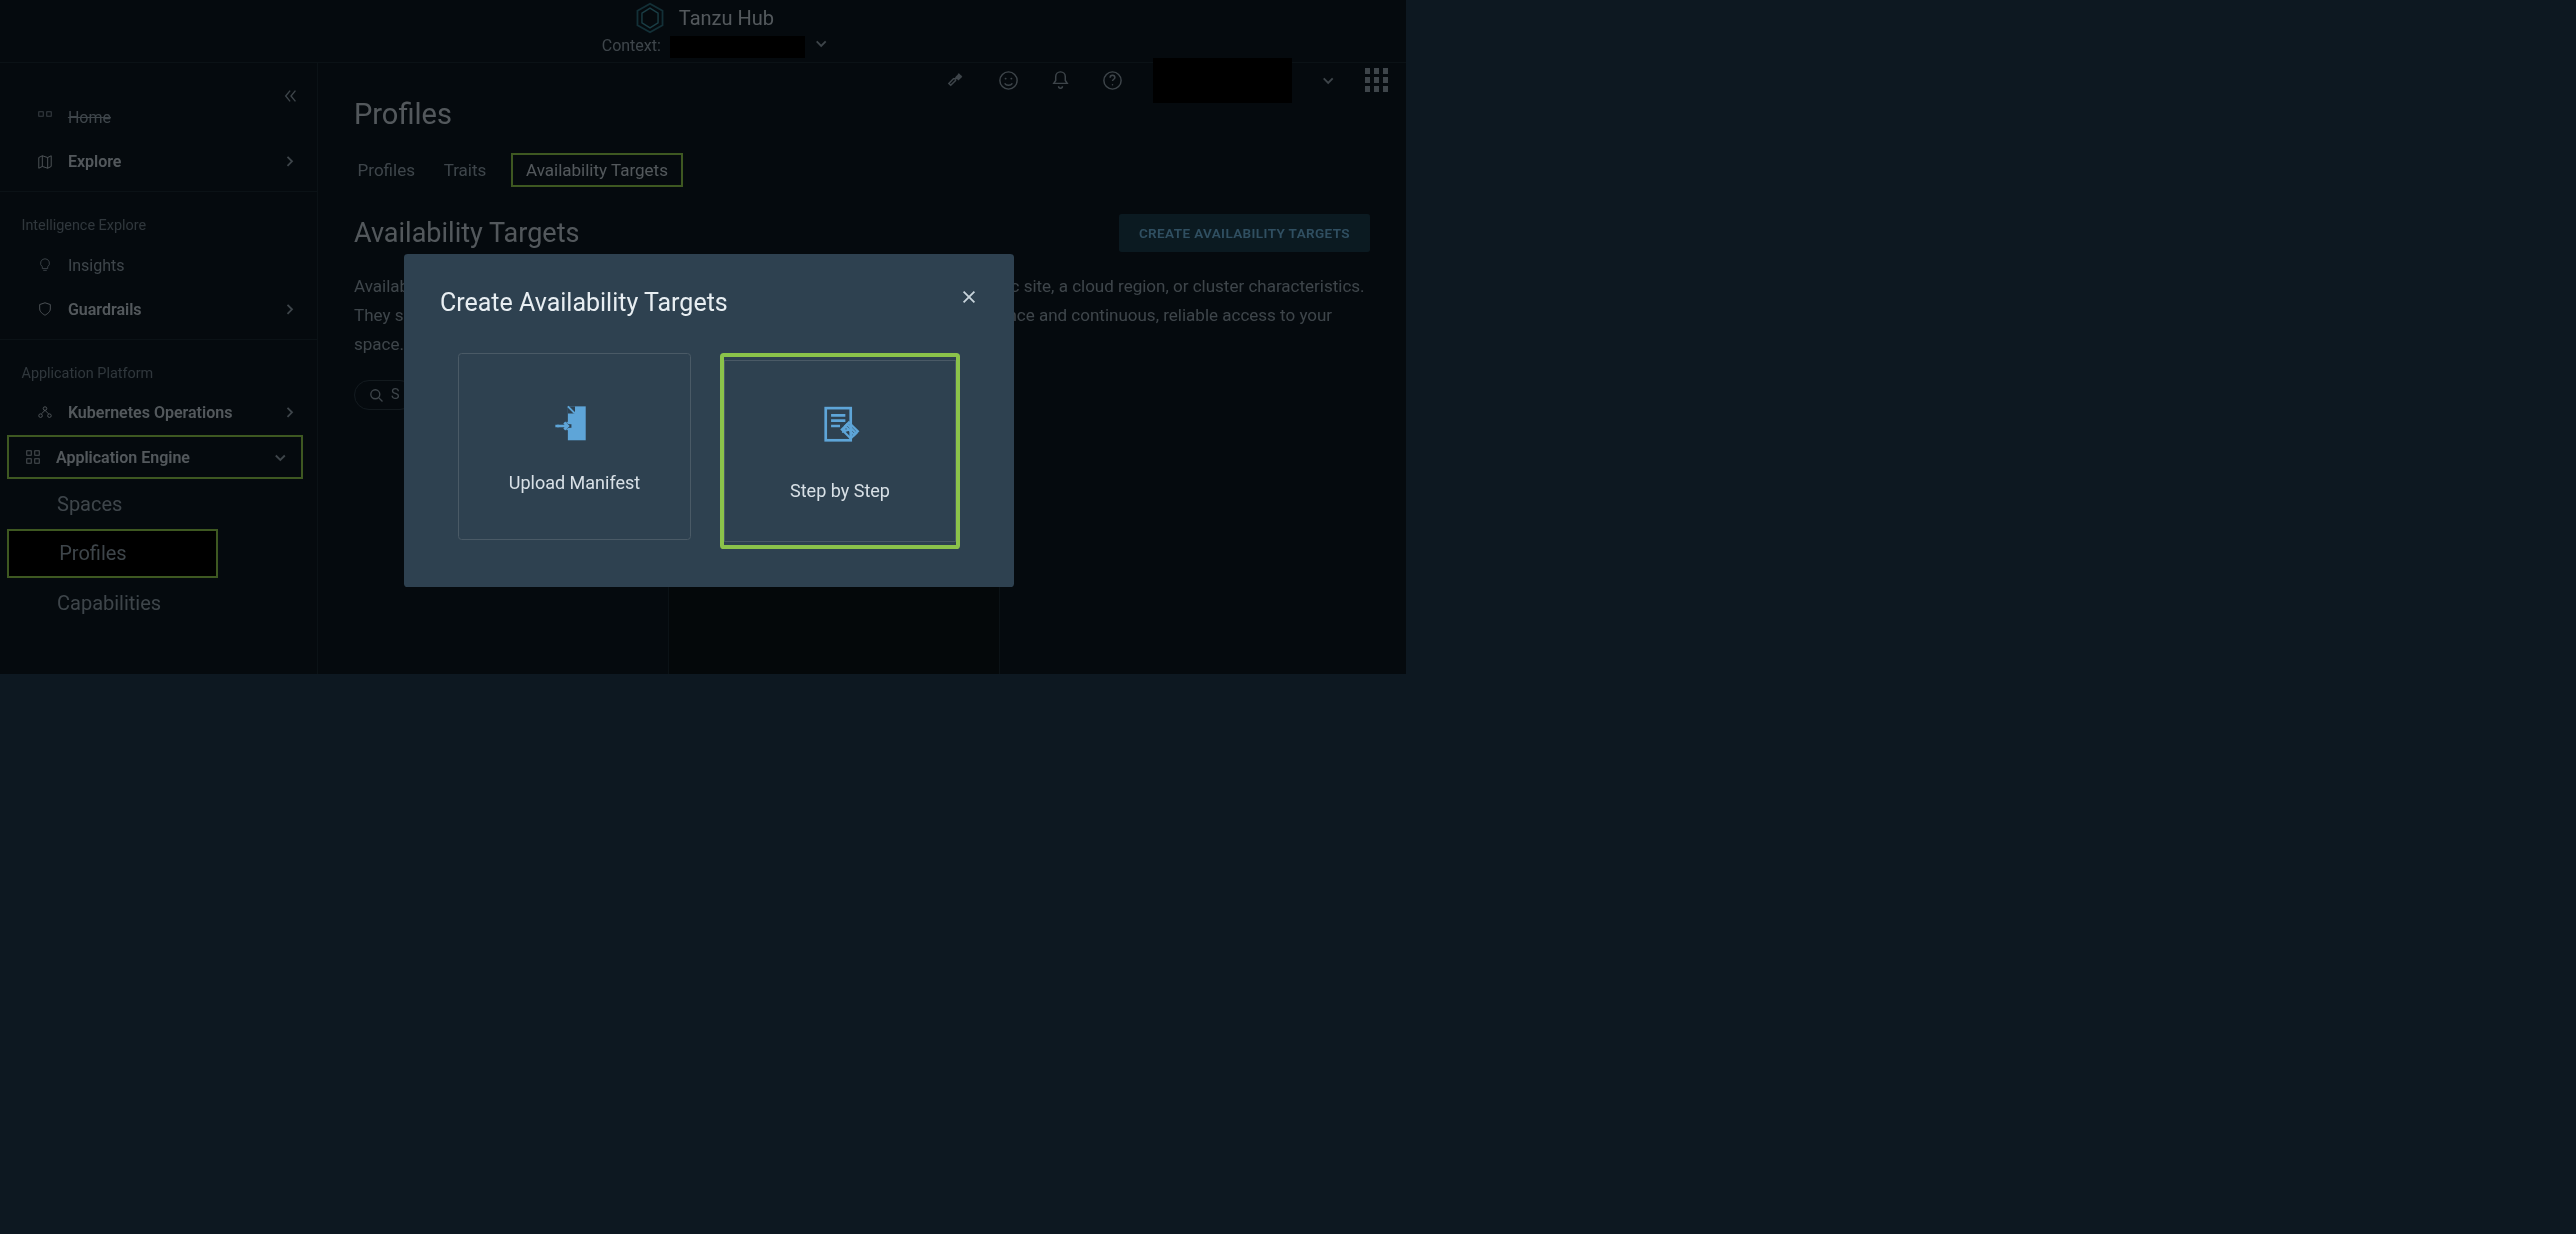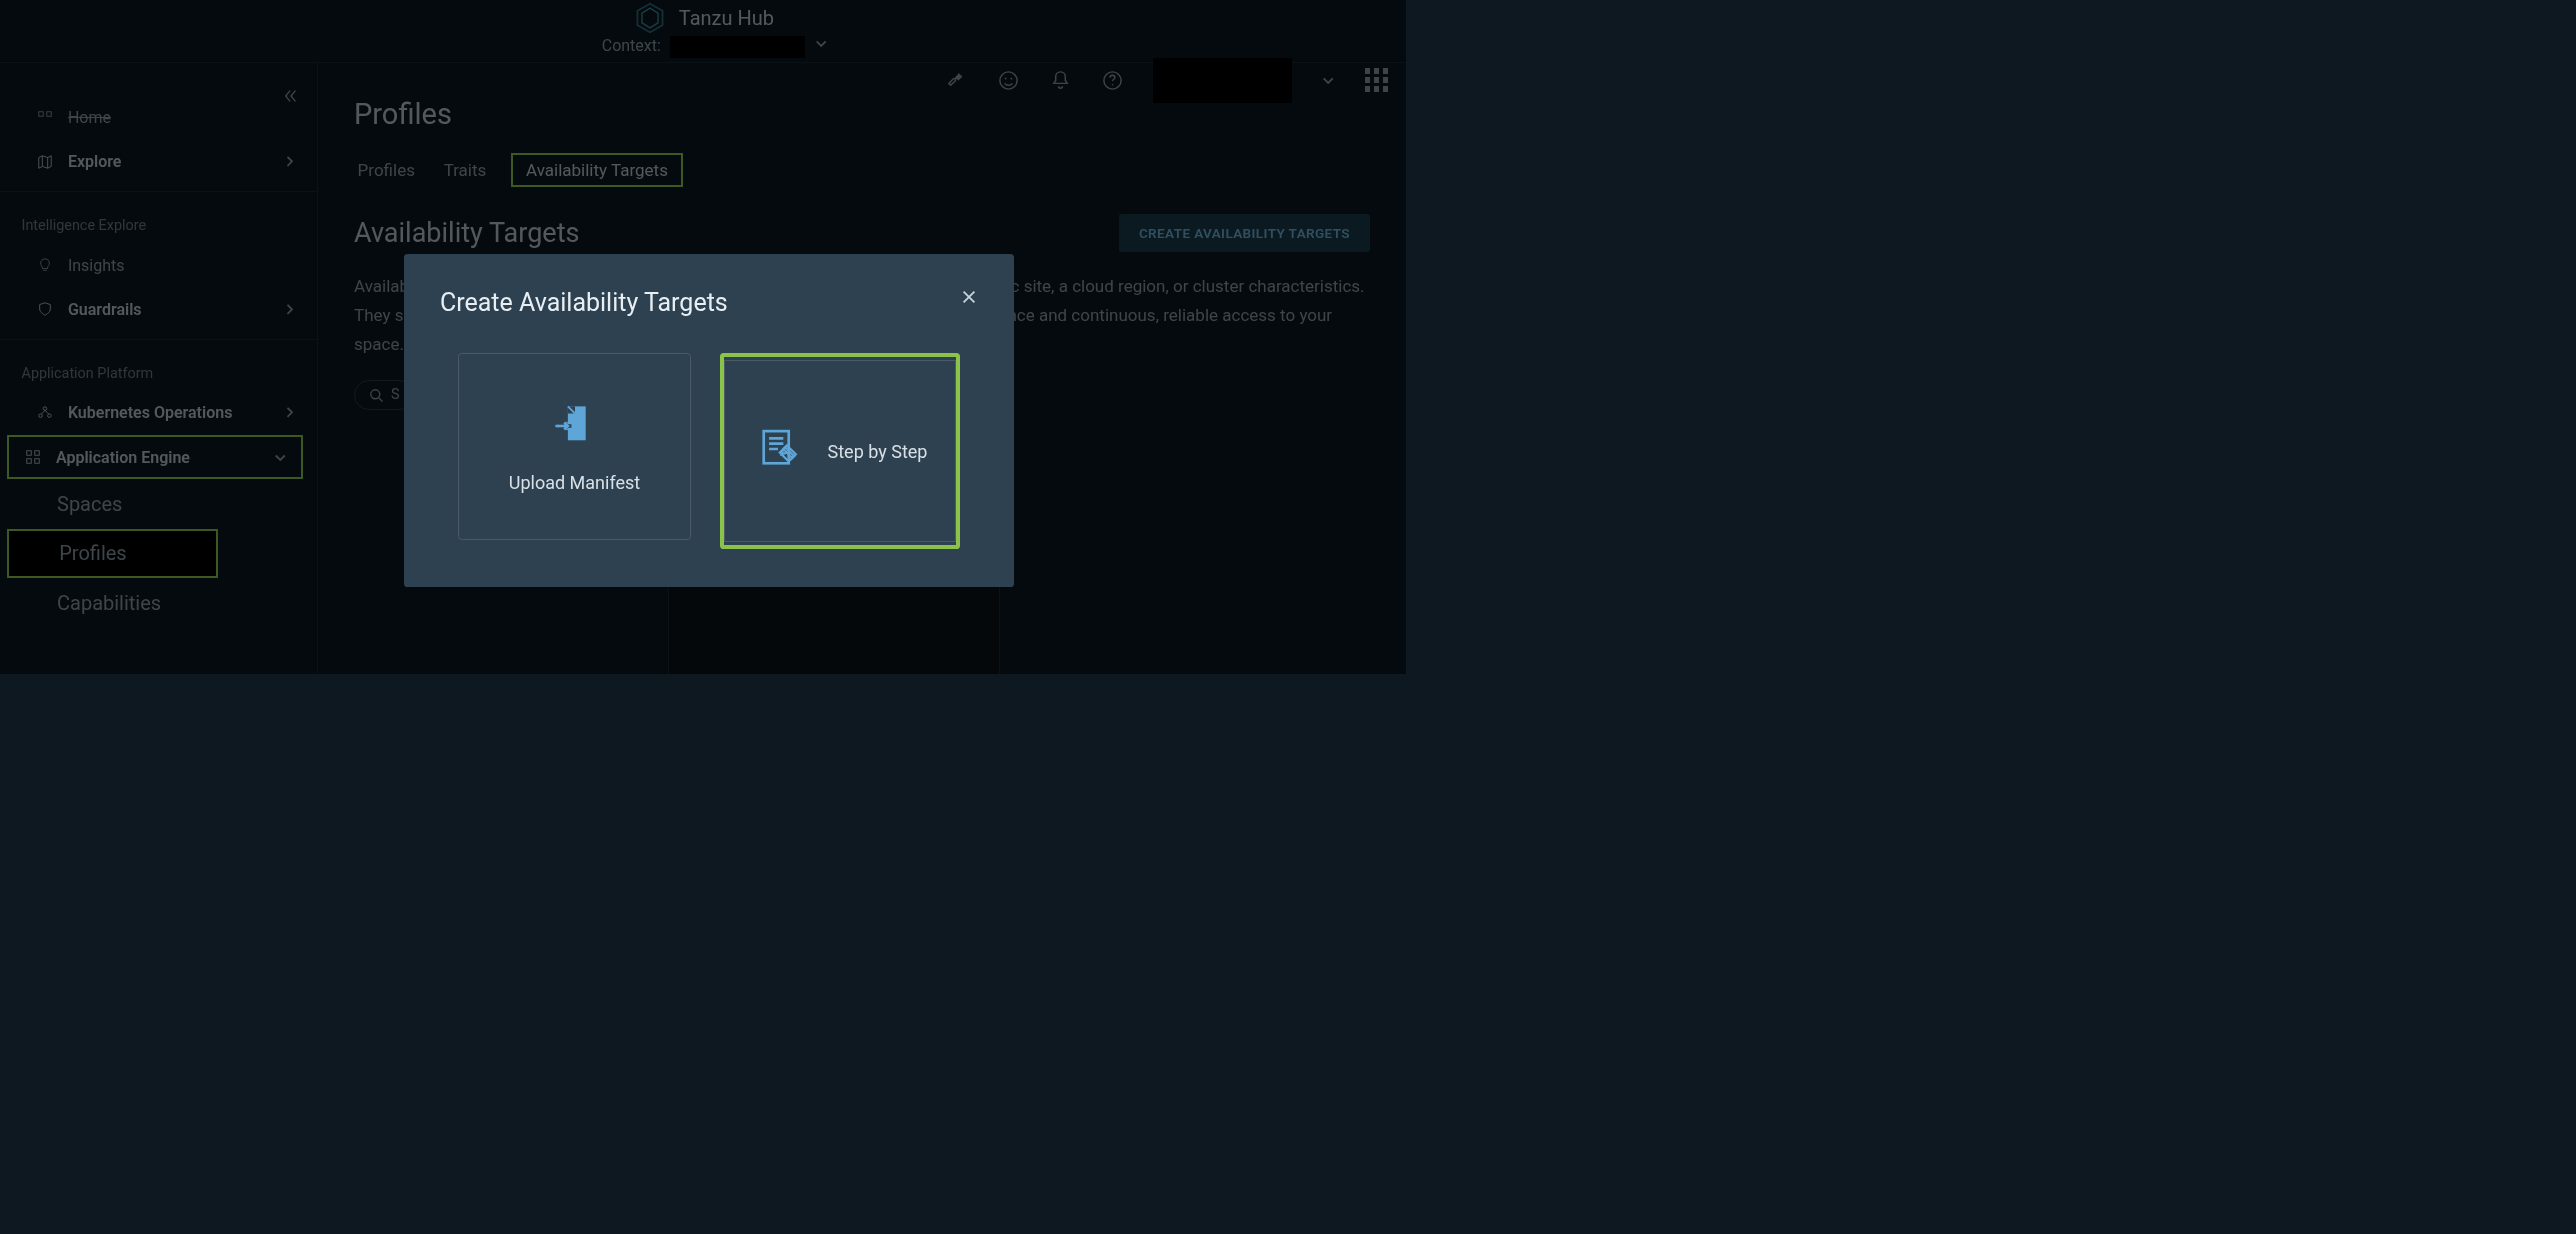--- a/index.html
+++ b/index.html
@@ -276,20 +276,21 @@
     .option-card.highlight-green {
       border: 4.5px solid #8bc34a;
       width: 240px;
       height: 196px;
     }
     .option-card .card-inner {
       width: 100%;
       height: 100%;
       border: 0.9px solid #4a5a66;
       display: flex;
+      flex-direction: column;
       align-items: center;
       justify-content: center;
       gap: 25px;
       margin: 2.7px;
     }
     .option-icon {
       color: #5ea5d8;
     }
     .option-label {
       color: #d8e0e6;

